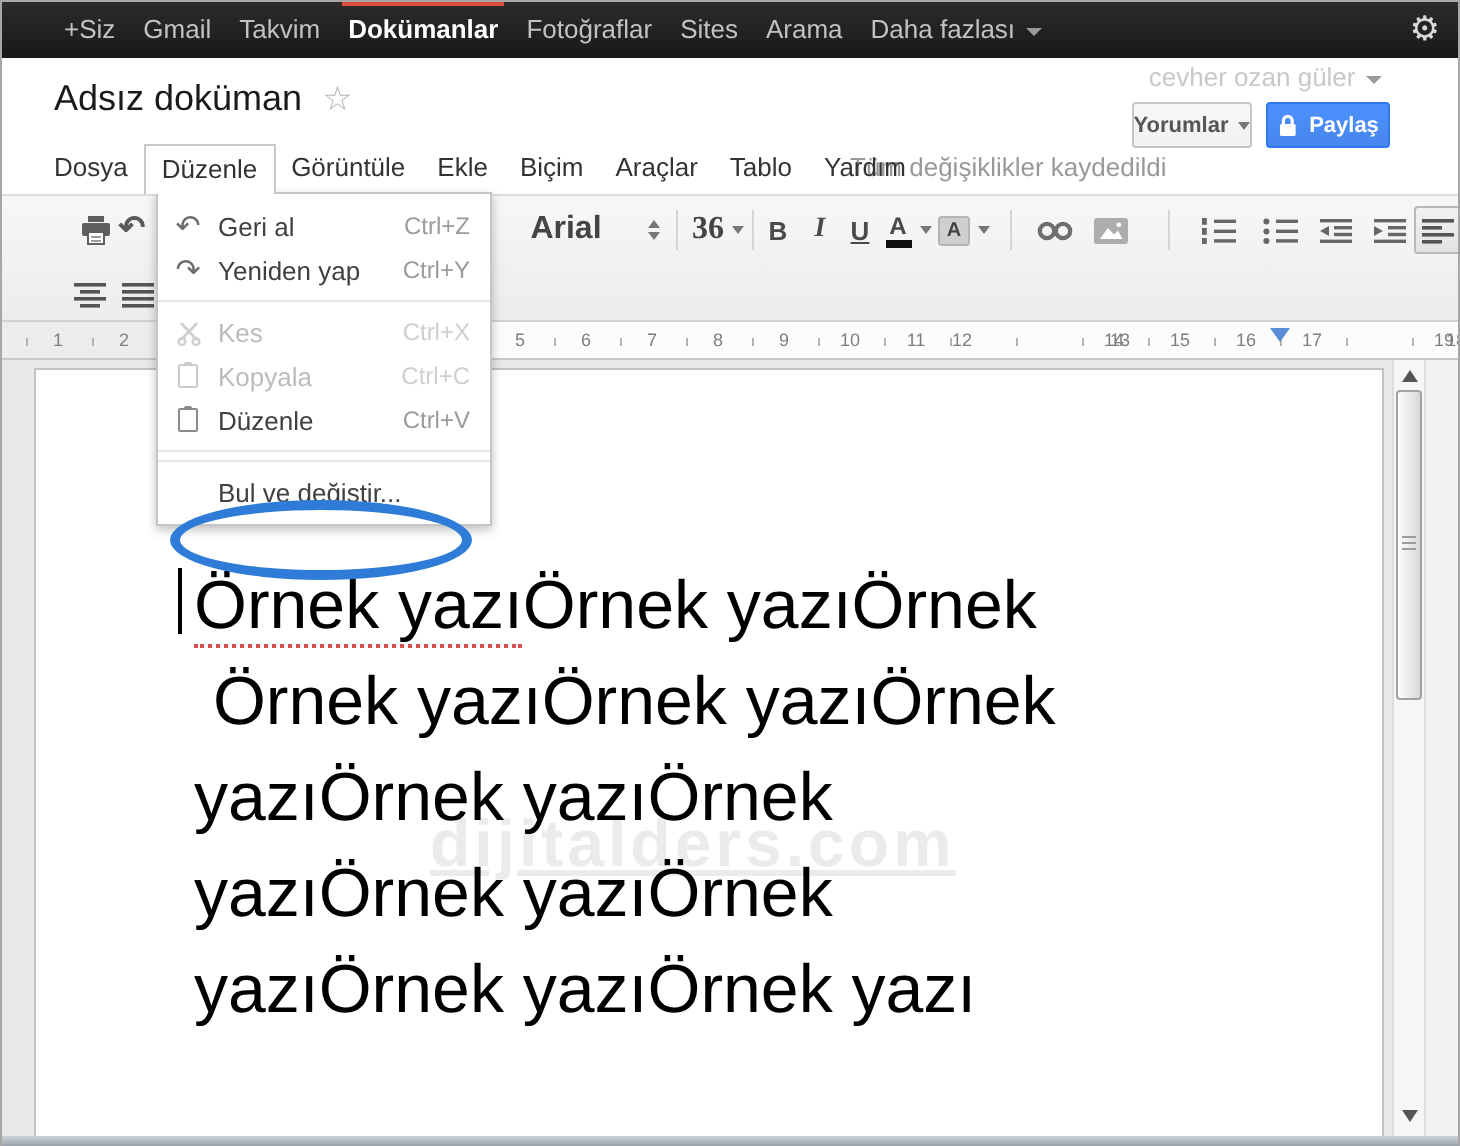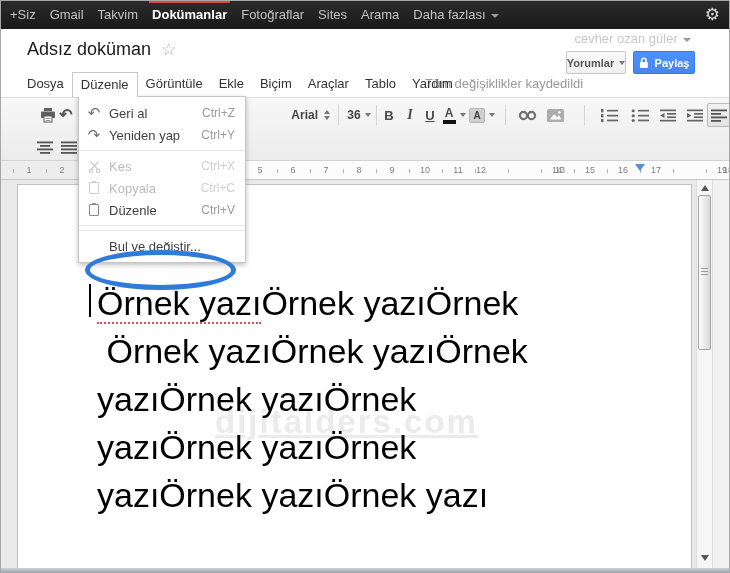--- a/index.html
+++ b/index.html
@@ -9,21 +9,21 @@
 
   
   .frame { position:absolute; inset:0; border:1px solid #a7a7a7; border-bottom:none;
            pointer-events:none; z-index:70; }
   .bottom-bar { position:absolute; left:0; right:0; bottom:0; height:5px;
                 background:linear-gradient(#ccd2d8,#9aa3ab); z-index:65; }
 
   
   .topbar { position:absolute; top:0; left:0; right:0; height:29px;
             background:linear-gradient(#2c2c2c,#191919); display:flex; align-items:center;
-            padding:0 10px 0 10px; z-index:50; }
+            padding:0 10px 0 32px; z-index:50; }
   .tb-item { color:#c2c2c2; font-size:13px; margin-right:14px; height:29px;
              line-height:29px; position:relative; white-space:nowrap; cursor:pointer; }
   .tb-item.active { color:#fff; font-weight:bold; }
   .tb-item.active::before { content:""; position:absolute; top:0; left:-3px; right:-3px;
                             height:3px; background:#dd4b39; }
   .tb-caret { display:inline-block; width:0; height:0; border-left:4px solid transparent;
               border-right:4px solid transparent; border-top:4px solid #9a9a9a;
               margin-left:5px; vertical-align:middle; }
   .tb-right { margin-left:auto; display:flex; align-items:center; }
   .tb-user { color:#c8c8c8; font-size:13px; white-space:nowrap; cursor:pointer;margin-top:48px; }
@@ -52,21 +52,21 @@
 
   
   .toolbar { position:absolute; top:97px; left:0; right:0; height:64px;
              background:linear-gradient(#f7f7f7,#ececec);
              border-top:1px solid #dedede; border-bottom:1px solid #d2d2d2; }
   .ctrl { position:absolute; top:6px; height:22px; display:flex; align-items:center;
           justify-content:center; color:#555; cursor:pointer; }
   .ctrl.r2 { top:38px; }
   .vsep { position:absolute; top:7px; width:1px; height:20px; background:#d5d5d5; }
   .glyph { font-size:16px; font-weight:bold; color:#5a5a5a; line-height:1; }
-  .fontname { font-size:12px; font-weight:bold; color:#444; width:70px; text-align:right; }
+  .fontname { font-size:16px; font-weight:bold; color:#444; width:70px; text-align:center; }
   .spinner { display:flex; flex-direction:column; gap:2px; margin-left:6px; }
   .spinner i, .dd-small { display:block; width:0; height:0;
           border-left:3px solid transparent; border-right:3px solid transparent; }
   .spinner .up { border-bottom:4px solid #777; }
   .spinner .dn { border-top:4px solid #777; }
   .dd-small { border-top:4px solid #777; margin-left:4px; }
   .b-label { font-size:13px; font-weight:bold; color:#4a4a4a; }
   .i-label { font-size:14px; font-style:italic; color:#4a4a4a;
              font-family:"Liberation Serif", serif; font-weight:bold; }
   .u-label { font-size:13px; font-weight:bold; text-decoration:underline; color:#4a4a4a; }
@@ -201,21 +201,21 @@
 
   <div class="ctrl" style="left:248px;width:86px;justify-content:flex-start;">
     <span class="fontname">Arial</span>
     <span class="spinner">
         <i class="up"></i>
         <i class="dn"></i>
       </span>
   </div>
   <div class="vsep" style="left:338px;"></div>
   <div class="ctrl" style="left:344px;width:30px;">
-    <span style="font-size:12px;font-weight:bold;color:#444;">36</span>
+    <span style="font-size:16px;font-weight:bold;color:#444;font-family:Liberation Serif, serif;">36</span>
     <span class="dd-small"></span>
   </div>
   <div class="vsep" style="left:376px;"></div>
   <div class="ctrl" style="left:380px;width:18px;">
       <span class="b-label">B</span>
     </div>
   <div class="ctrl" style="left:402px;width:16px;">
       <span class="i-label">I</span>
     </div>
   <div class="ctrl" style="left:421px;width:18px;">

